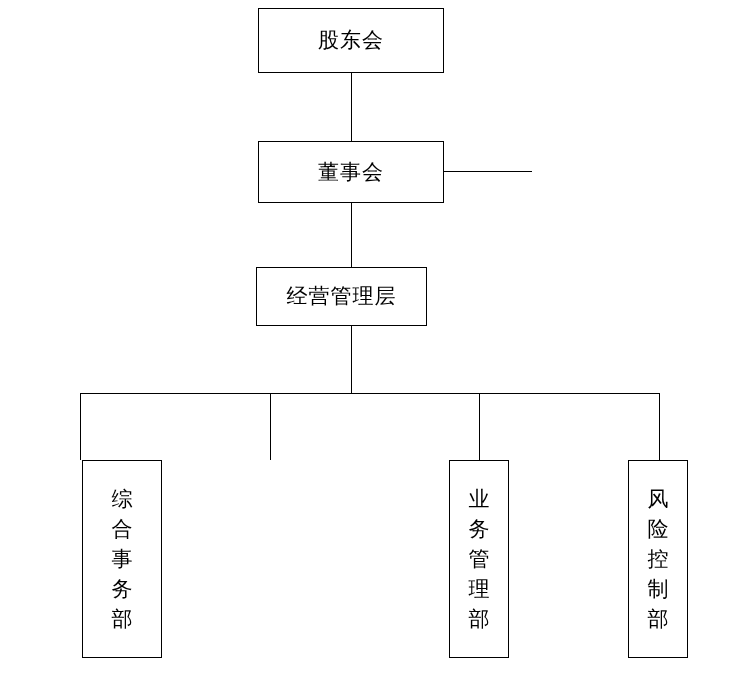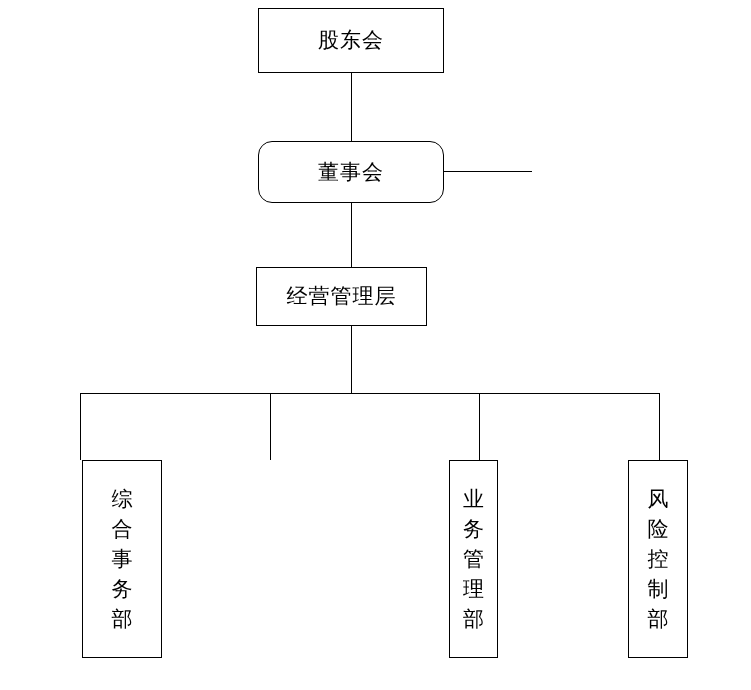--- a/index.html
+++ b/index.html
@@ -62,35 +62,35 @@
   <div class="line h" style="left:80px; top:393px; width:580px;"></div>
   <div class="line v" style="left:80px; top:393px; height:67px;"></div>
   <div class="line v" style="left:270px; top:393px; height:67px;"></div>
   <div class="line v" style="left:479px; top:393px; height:67px;"></div>
   <div class="line v" style="left:659px; top:393px; height:67px;"></div>
 
   <div class="node horizontal" style="left:258px; top:8px; width:186px; height:65px;">
     <span class="label">股东会</span>
   </div>
 
-  <div class="node horizontal" style="left:258px; top:141px; width:186px; height:62px;border-radius:14px;">
+  <div class="node horizontal" style="left:258px; top:141px; width:186px; height:62px;">
     <span class="label">董事会</span>
   </div>
 
 
   <div class="node horizontal" style="left:256px; top:267px; width:171px; height:59px;">
     <span class="label">经营管理层</span>
   </div>
 
   <div class="node vertical" style="left:46px; top:460px; width:80px; height:198px;margin-left:36px;">
     <span class="label">综合事务部</span>
   </div>
 
 
-  <div class="node vertical" style="left:449px; top:460px; width:49px; height:198px;">
+  <div class="node vertical" style="left:449px; top:460px; width:60px; height:198px;">
     <span class="label">业务管理部</span>
   </div>
 
   <div class="node vertical" style="left:628px; top:460px; width:60px; height:198px;">
     <span class="label">风险控制部</span>
   </div>
 
 </div>
 
 </body></html>

